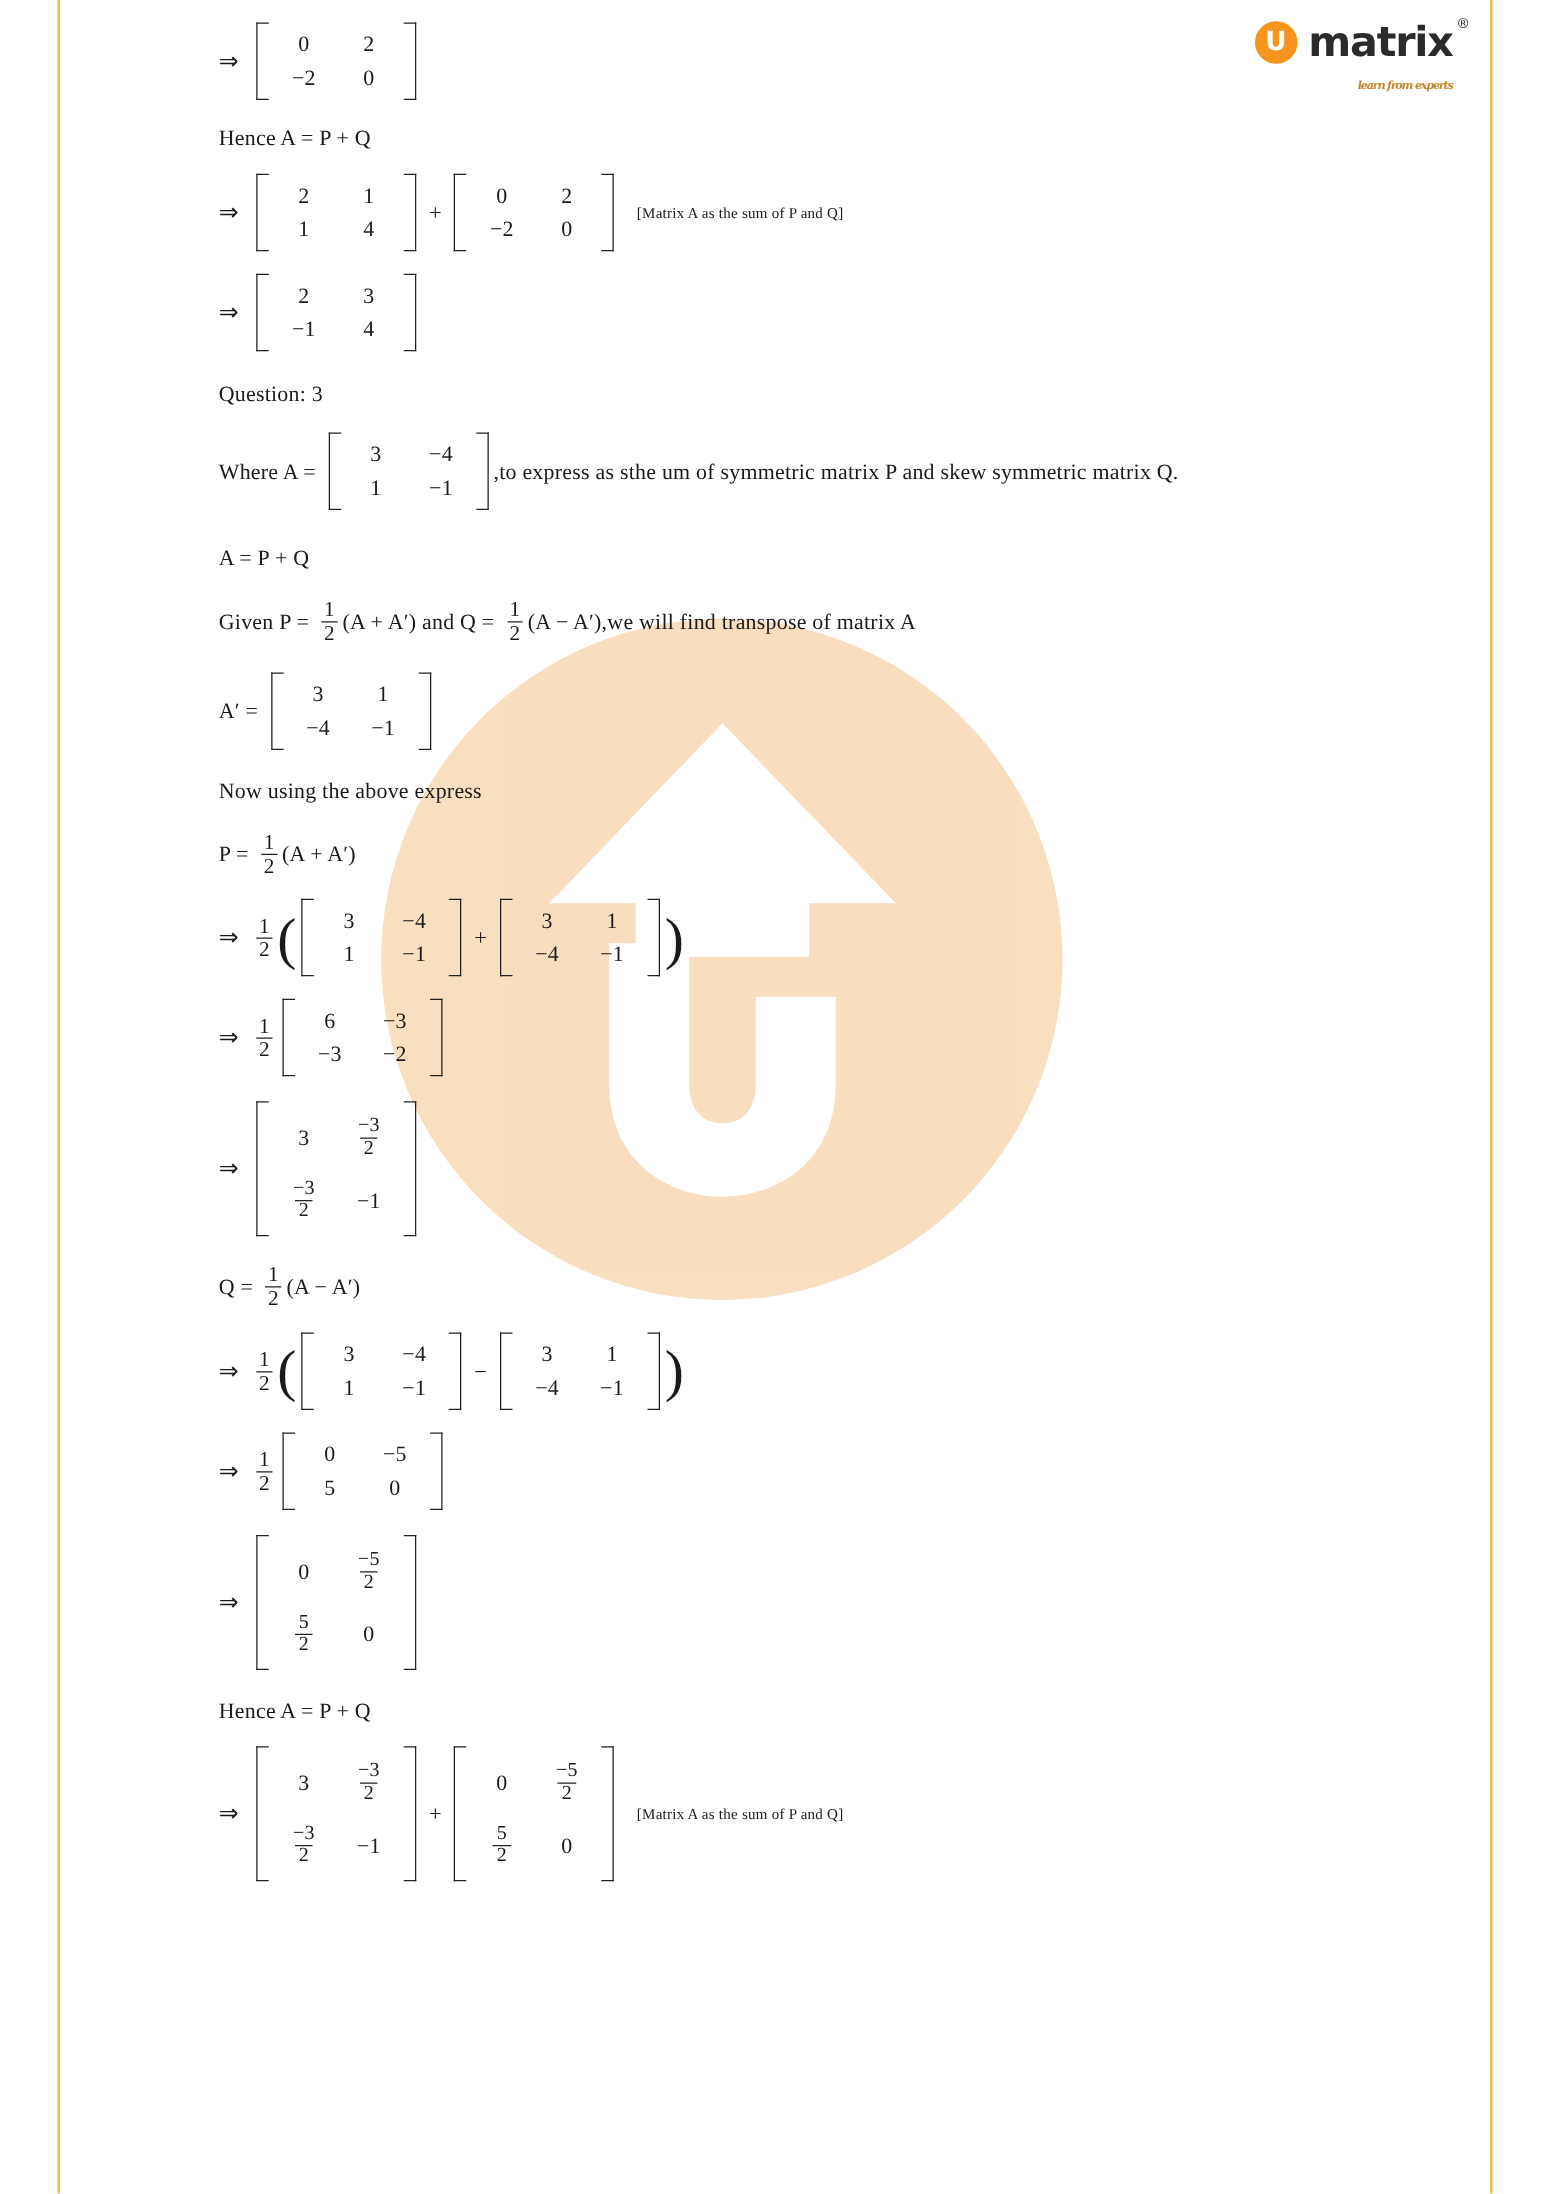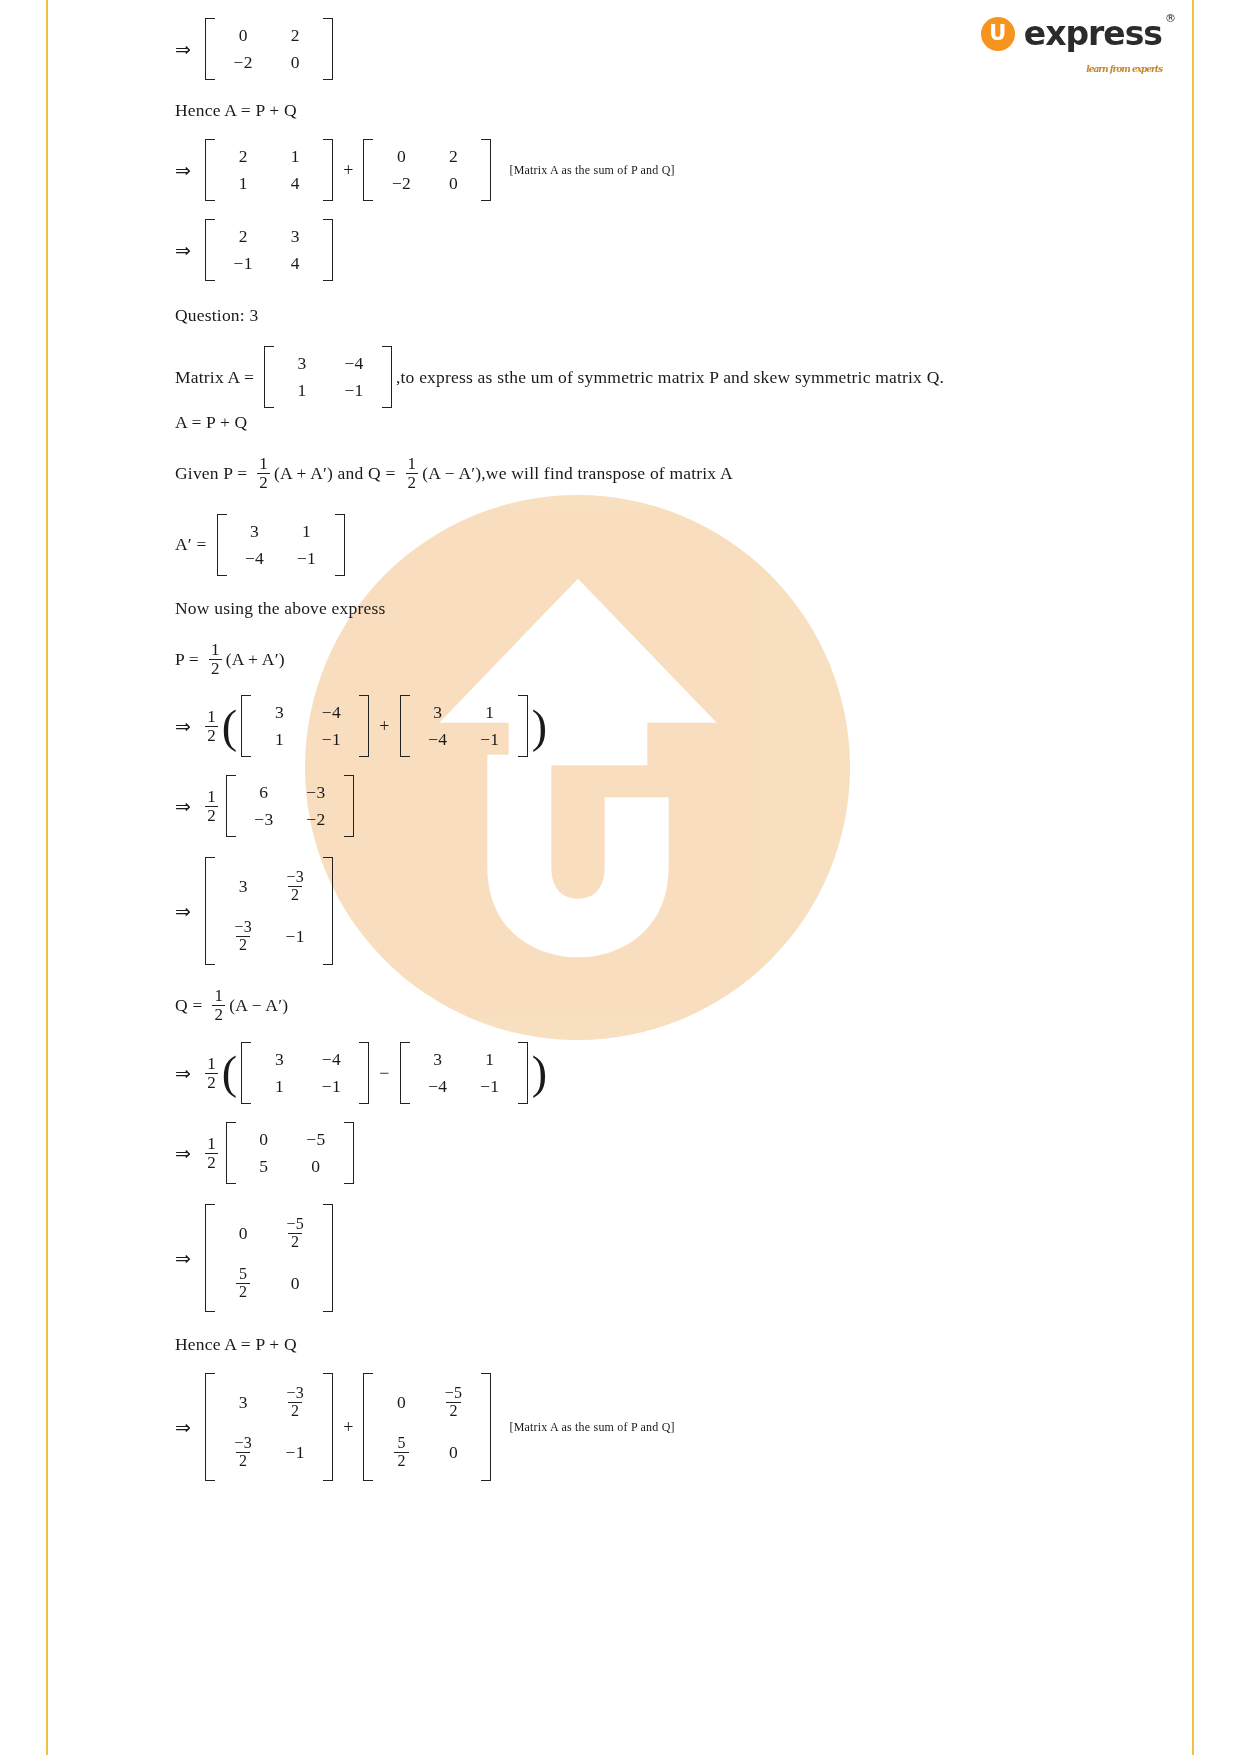--- a/index.html
+++ b/index.html
@@ -120,21 +120,21 @@
 <div class="page">
 
   <div class="left-rule"></div>
   <div class="right-rule"></div>
 
   <div class="logo">
     <div class="logo-mark">
       <span>U</span>
     </div>
     <div class="logo-text">
-      <span>express</span>
+      <span>matrix</span>
       <span class="logo-reg">®</span>
       <span class="logo-tag">learn from experts</span>
     </div>
   </div>
 
   <div class="watermark">
     <svg viewBox="0 0 120 150">
       <path d="M60 4 L112 58 L86 58 L86 74 L34 74 L34 58 L8 58 Z" fill="#ffffff"></path>
       <path d="M26 70 L26 112 C26 136 44 146 60 146 C76 146 94 136 94 112 L94 86 L70 86 L70 112 C70 120 66 124 60 124 C54 124 50 120 50 112 L50 70 Z" fill="#ffffff"></path>
     </svg>
@@ -194,35 +194,35 @@
           <span class="cell">−1</span>
           <span class="cell">4</span>
         </span>
         <span class="br r"></span>
       </span>
     </div>
 
     <div class="line bold" style="margin-top:24px;">Question: 3</div>
 
     <div class="line" style="margin-top:20px;">
-      <span class="txt">Matrix A =</span>
+      <span class="txt">Where A =</span>
       <span class="mat">
         <span class="br l"></span>
         <span class="cells">
           <span class="cell">3</span>
           <span class="cell">−4</span>
           <span class="cell">1</span>
           <span class="cell">−1</span>
         </span>
         <span class="br r"></span>
       </span>
       <span class="txt">,to express as sthe um of symmetric matrix P and skew symmetric matrix Q.</span>
     </div>
 
-    <div class="line" style="margin-top:4px;">A = P + Q</div>
+    <div class="line" style="margin-top:28px;">A = P + Q</div>
 
     <div class="line" style="margin-top:22px;">
       <span class="txt">Given P =</span>
       <span class="halffrac">
         <span class="num">1</span>
         <span class="den">2</span>
       </span>
       <span class="txt">(A +  A′) and Q =</span>
       <span class="halffrac">
         <span class="num">1</span>

